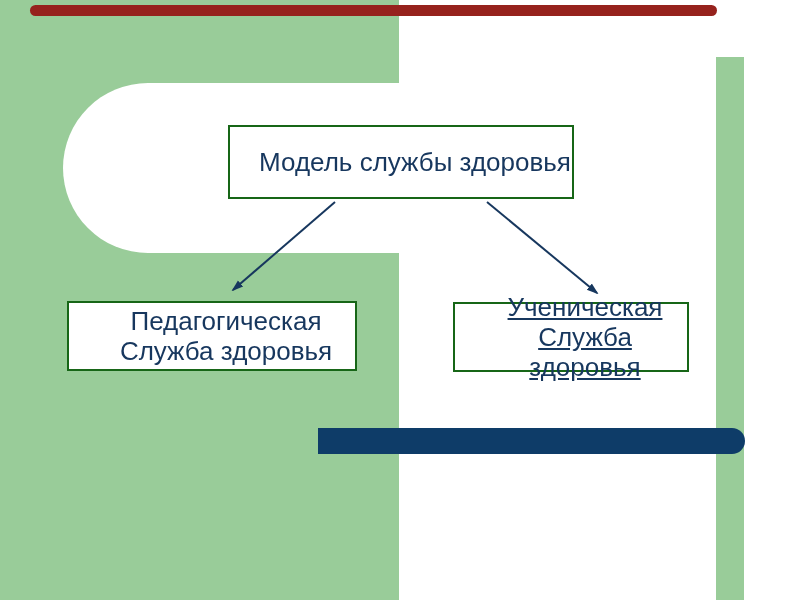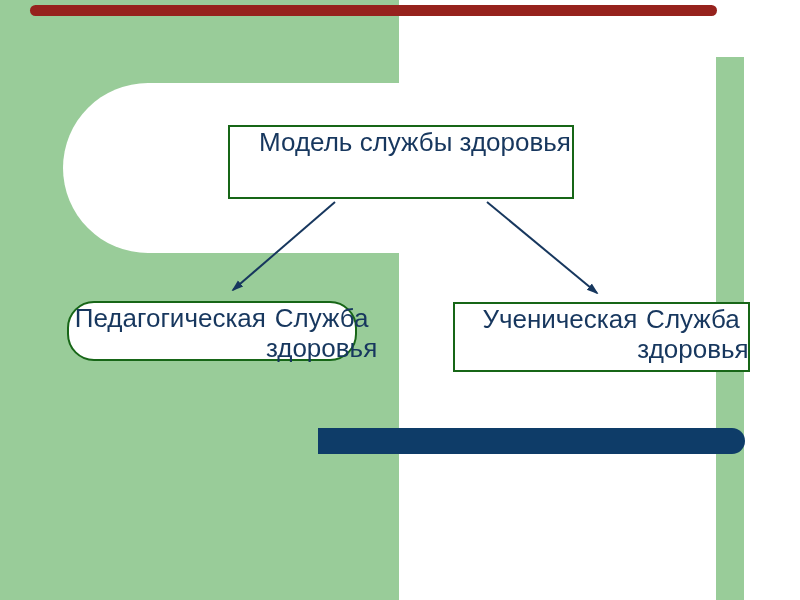--- a/index.html
+++ b/index.html
@@ -51,29 +51,29 @@
   
   .node {
     position: absolute;
     background: #ffffff;
     border: 2px solid var(--box-border-green, #176617);
     color: var(--text-navy, #17375E);
     font-size: 26px;
     line-height: 30px;
     text-align: center;
     display: flex;
-    flex-direction: row;
+    flex-direction: column;
     justify-content: center;
     z-index: 5;
     box-sizing: border-box;
     padding-left: 28px;
   }
   .node-root  { left: 228px; top: 125px; width: 346px; height: 74px; }
-  .node-left  { left: 67px;  top: 301px; width: 290px; height: 60px; border-radius: 27px; }
-  .node-right { left: 453px; top: 302px; width: 297px; height: 70px; }
+  .node-left  { left: 67px;  top: 301px; width: 290px; height: 70px; }
+  .node-right { left: 453px; top: 302px; width: 236px; height: 70px; text-decoration: underline; }
   
   svg.arrows {
     position: absolute; left: 0; top: 0;
     width: 800px; height: 600px;
     z-index: 5;
     pointer-events: none;
   }
   svg.arrows line {
     stroke: var(--arrow-navy, #17375E);
     stroke-width: 2;

